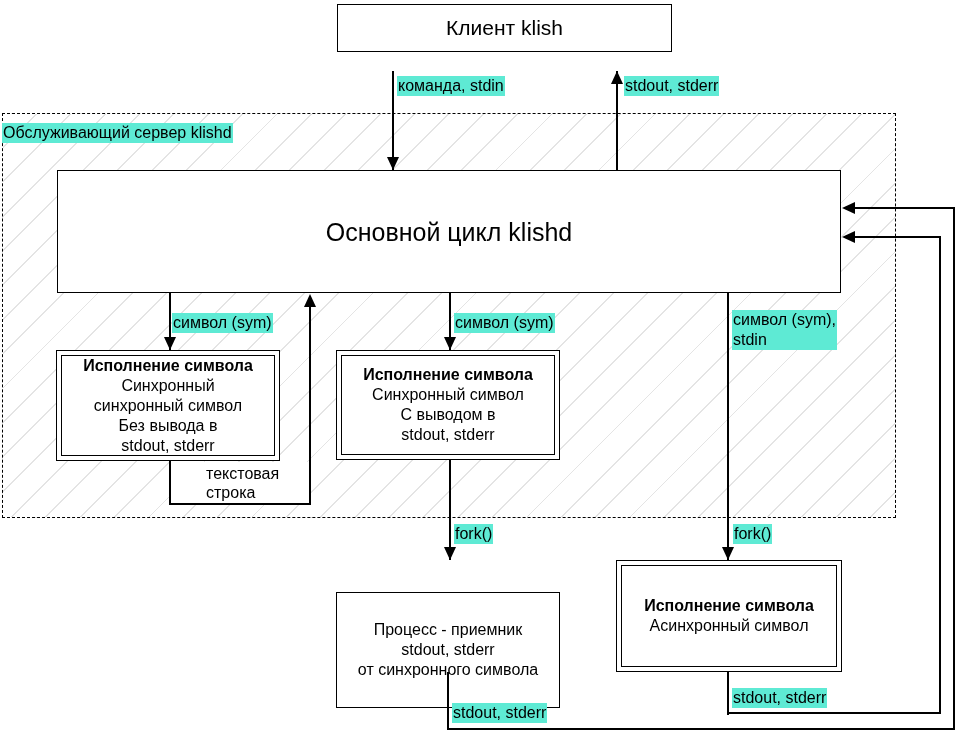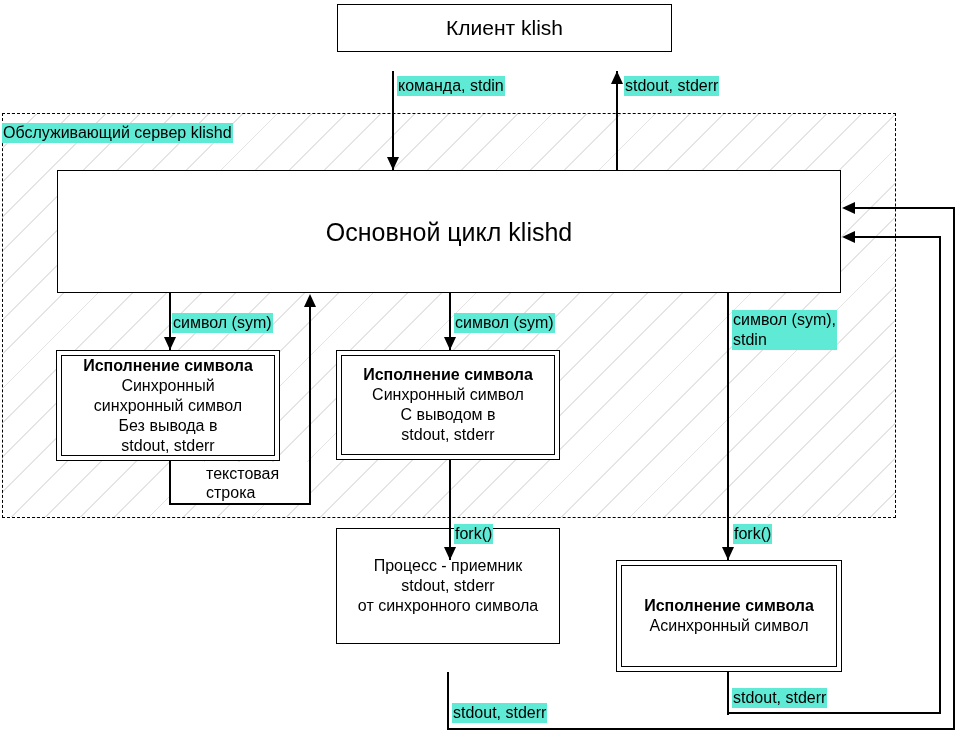--- a/index.html
+++ b/index.html
@@ -64,21 +64,21 @@
 
   <div class="node dbl" style="left:336px; top:350px; width:224px; height:110px;">
     <div class="inner">
       <div class="bold">Исполнение символа</div>
       <div>Синхронный символ</div>
       <div>С выводом в</div>
       <div>stdout, stderr</div>
     </div>
   </div>
 
-  <div class="node" style="left:336px; top:528px; width:224px; height:116px;">
+  <div class="node" style="left:336px; top:592px; width:224px; height:116px;">
     <div>Процесс - приемник</div>
     <div>stdout, stderr</div>
     <div>от синхронного символа</div>
   </div>
 
   <div class="node dbl" style="left:616px; top:560px; width:226px; height:112px;">
     <div class="inner">
       <div class="bold">Исполнение символа</div>
       <div>Асинхронный символ</div>
     </div>

